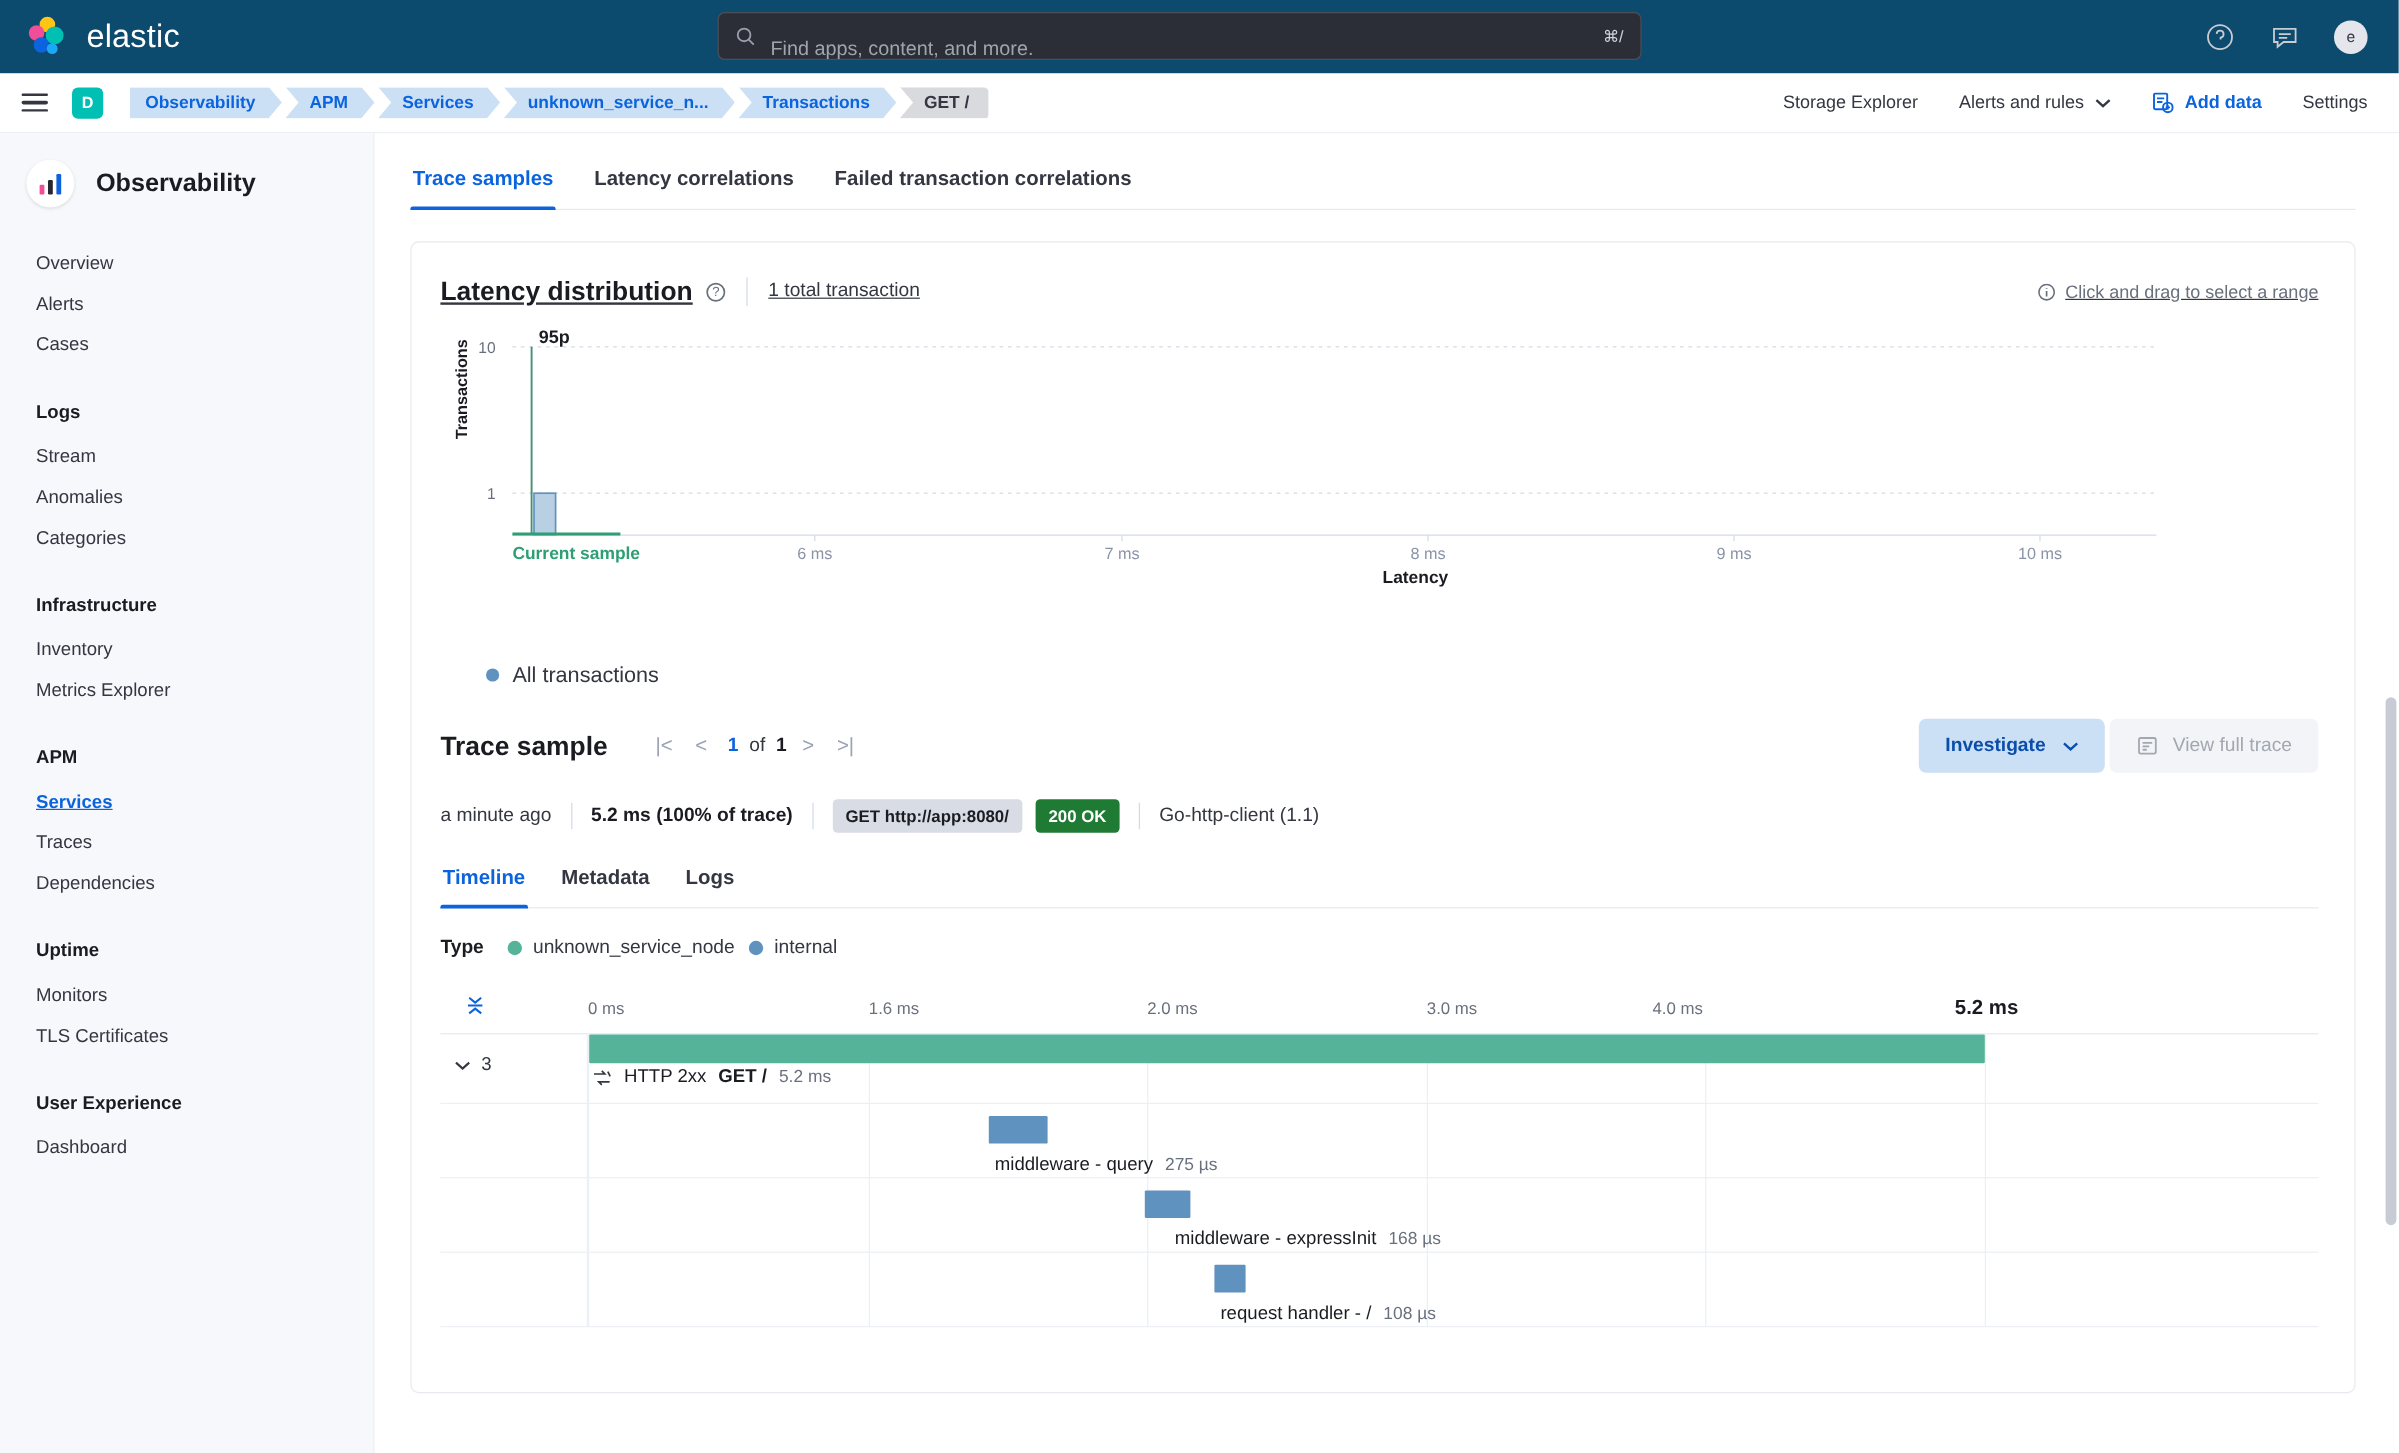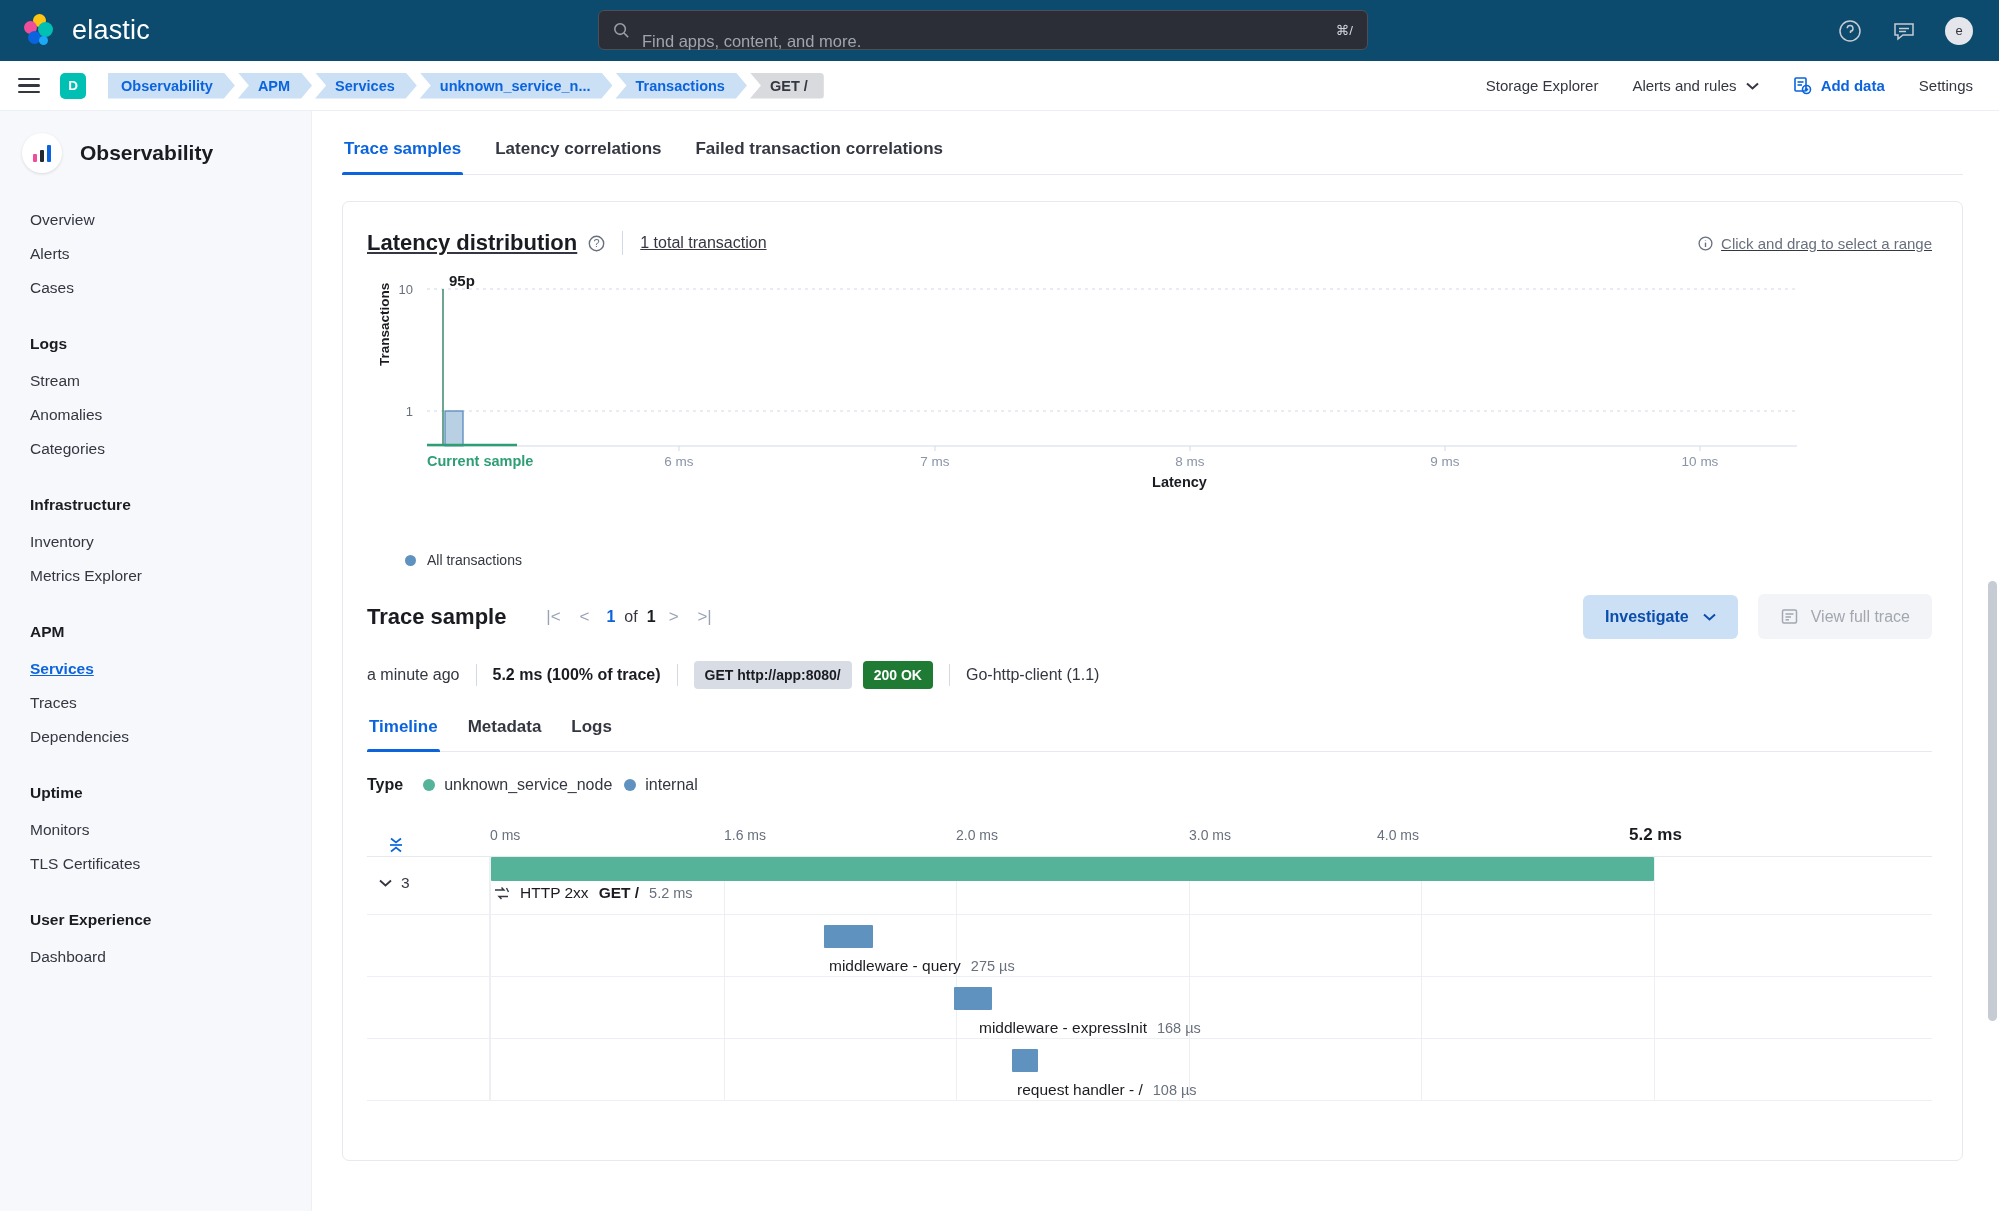--- a/index.html
+++ b/index.html
@@ -168,34 +168,34 @@
     white-space: nowrap;
   }
   .chart-svg { position: absolute; left: 0; top: 0; }
   .x-axis-title {
     position: absolute; left: 0; right: 0; top: 200px; text-align: center;
     font-size: 14.5px; font-weight: bold; color: #1a1c21;
     padding-left: 60px;
   }
   .legend-row { display: flex; align-items: center; gap: 11px; margin: 28px 0 0 38px; }
   .legend-dot { width: 11px; height: 11px; border-radius: 50%; background: #6092c0; }
-  .legend-label { font-size: 14px; color: #343741; }
+  .legend-label { font-size: 18px; color: #343741; }
 
   
   .trace-head { display: flex; align-items: center; margin-top: 26px; }
   .trace-title { font-size: 22px; font-weight: bold; color: #1a1c21; }
   .pager { display: flex; align-items: center; gap: 5px; margin-left: 34px; font-size: 16px; color: #343741; }
   .pg-btn {
     width: 26px; height: 26px; display: flex; align-items: center; justify-content: center;
     color: #98a2b3; cursor: pointer; font-size: 17px;
   }
   .pg-cur { color: #0b64dd; font-weight: bold; padding: 0 4px; }
   .pg-of { color: #343741; }
   .pg-tot { font-weight: bold; color: #1a1c21; padding-left: 4px; }
-  .head-actions { margin-left: auto; display: flex; align-items: center; gap: 20px; }
+  .head-actions { margin-left: auto; display: flex; gap: 4px; }
   .btn-investigate {
     background: #cce0f5; color: #0b4dab; font-weight: bold; font-size: 16px;
     border: none; border-radius: 6px; padding: 13px 22px; cursor: pointer;
     display: flex; align-items: center; gap: 14px;
   }
   .btn-investigate .chev-d path { stroke: #0b4dab; }
   .btn-viewtrace {
     background: #f2f4f7; color: #a2a7b0; font-size: 16px;
     border: none; border-radius: 6px; padding: 13px 22px; cursor: default;
     display: flex; align-items: center; gap: 12px;
@@ -229,21 +229,21 @@
 
   
   .type-row { display: flex; align-items: center; gap: 12px; margin-top: 24px; font-size: 16px; }
   .type-label { font-weight: bold; color: #1a1c21; margin-right: 8px; }
   .type-item { display: flex; align-items: center; gap: 9px; color: #343741; }
   .dot-green { width: 12px; height: 12px; border-radius: 50%; background: #54b399; }
   .dot-blue  { width: 12px; height: 12px; border-radius: 50%; background: #6092c0; }
 
   
   .wf { margin-top: 22px; position: relative; }
-  .wf-axis { display: flex; align-items: flex-end; height: 34px; position: relative; margin-top: 28px; }
+  .wf-axis { display: flex; align-items: flex-start; height: 34px; position: relative; margin-top: 28px; }
   .collapse-icon { width: 22px; height: 22px; margin-left: 18px; }
   .collapse-icon path, .collapse-icon line { stroke: #0b64dd; fill: none; stroke-width: 1.7; }
   .wf-ticks { position: absolute; left: 0; right: 0; top: 5px; height: 22px; }
   .wf-tick { position: absolute; font-size: 14px; color: #69707d; white-space: nowrap; }
   .wf-tick.last { color: #1a1c21; font-weight: bold; font-size: 17px; top: -2px; }
   .wf-body { border-top: 1px solid #e7e9ef; position: relative; }
   .wf-grid { position: absolute; top: 0; bottom: 0; width: 1px; background: #eceff3; }
   .wf-row { position: relative; height: 62px; border-bottom: 1px solid #eceff3; }
   .wf-row.first { height: 58px; }
   .wf-leftcol { position: absolute; left: 0; top: 0; bottom: 0; width: 123px; border-right: 1px solid #eceff3; }

